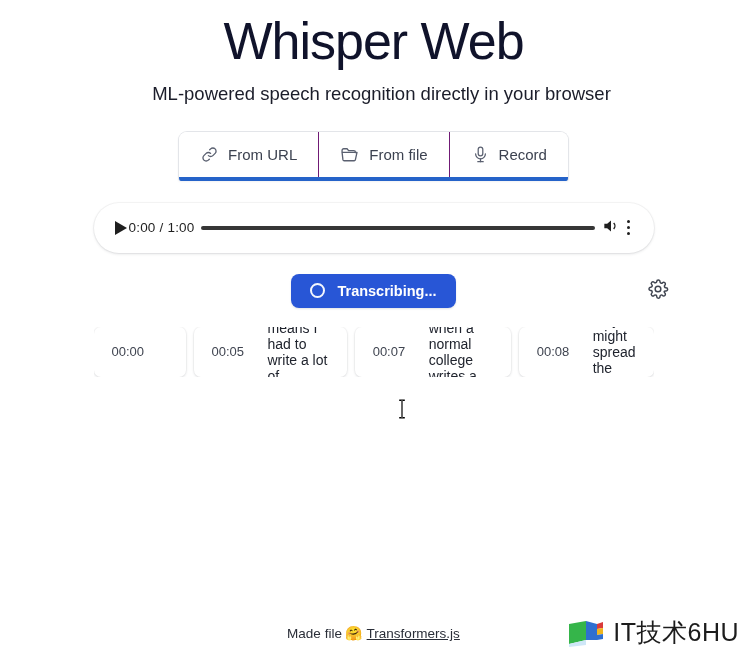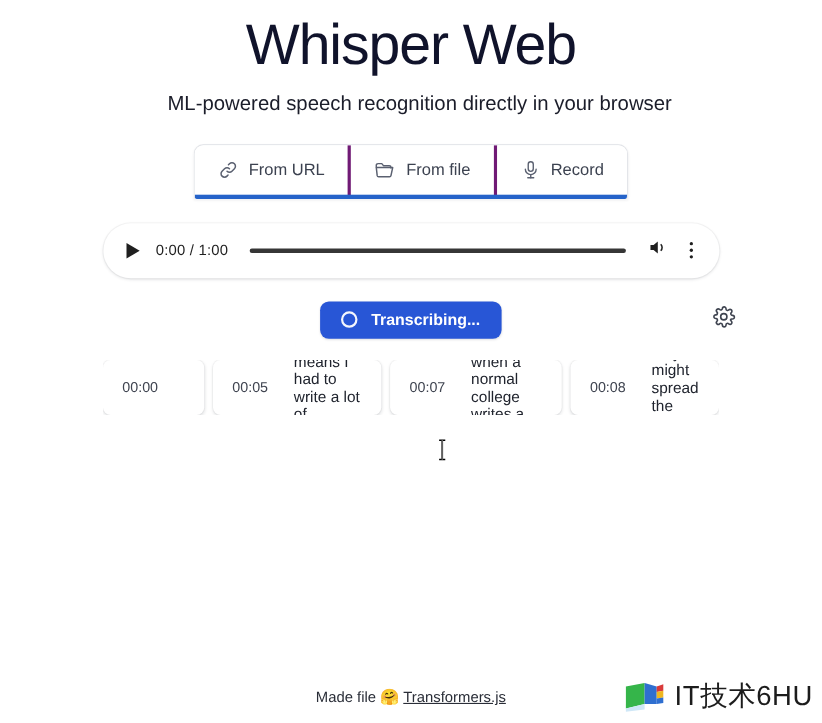--- a/index.html
+++ b/index.html
@@ -58,21 +58,21 @@
     background: #2563c9;
   }
   .tab {
     display: flex;
     align-items: center;
     gap: 9px;
     padding: 13px 21px 16px 21px;
     font-size: 15px;
     color: #3c4250;
     background: #ffffff;
-    border-right: 3px solid #701a75;
+    border-right: 1px solid #701a75;
     cursor: pointer;
     white-space: nowrap;
   }
   .tab:last-child { border-right: none; }
   .tab svg { display: block; }
 
   
   .player-wrap {
     display: flex;
     justify-content: center;
@@ -80,21 +80,20 @@
   }
   .player {
     width: 560px;
     height: 50px;
     background: #ffffff;
     border-radius: 26px;
     box-shadow: 0 1px 3px rgba(16,24,40,.13), 0 0 0 1px rgba(16,24,40,.035);
     display: flex;
     align-items: center;
     padding: 0 17px 0 19px;
-    gap: 13px;
   }
   .play-btn {
     width: 16px; height: 16px;
     display: flex; align-items: center; justify-content: center;
     cursor: pointer;
     flex: none;
   }
   .play-btn .tri {
     width: 0; height: 0;
     border-left: 12px solid #1f1f1f;

